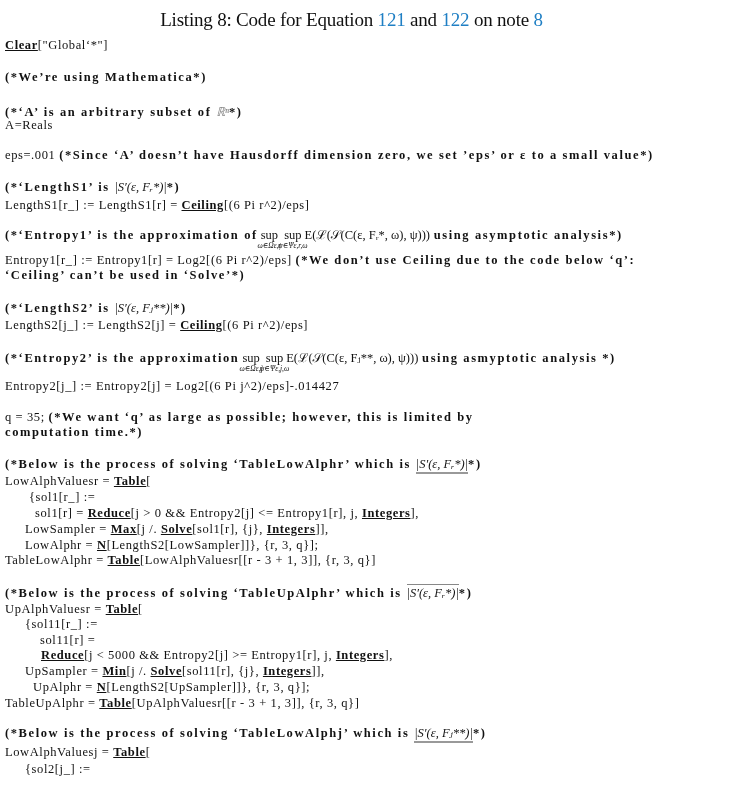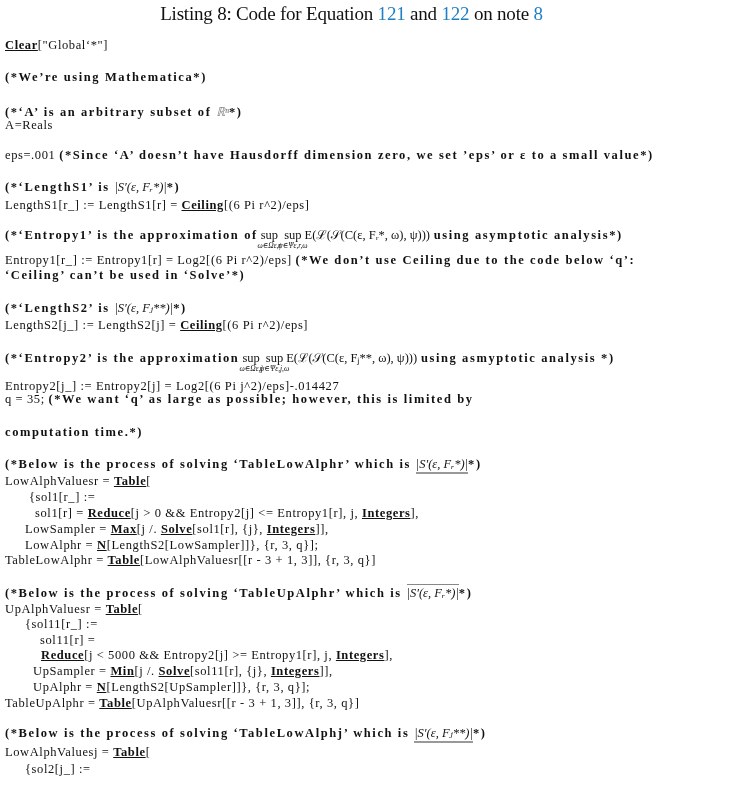--- a/index.html
+++ b/index.html
@@ -2,21 +2,21 @@
 <html><head>
 <meta charset="utf-8">
 <style>
   html, body { margin: 0; padding: 0; background: #ffffff; }
   body {
     width: 748px; height: 787px; position: relative; overflow: hidden;
     font-family: "Liberation Serif", "DejaVu Serif", serif;
     color: #111;
   }
   .caption {
-    position: absolute; top: 3px; left: 0; width: 703px; text-align: center;
+    position: absolute; top: 9px; left: 0; width: 703px; text-align: center;
     font-size: 19px; letter-spacing: -0.2px;
   }
   .caption .ref { color: #1f7fc4; }
   .code {
     position: absolute; left: 5px; top: 0; width: 740px;
     font-size: 12.5px;
   }
   .ln {
     position: absolute; left: 0; white-space: pre;
     letter-spacing: 0.6px;
@@ -26,21 +26,21 @@
   .m { font-style: italic; font-weight: normal; letter-spacing: 0; }
   .dim { color: #888; }
   .sup {
     display: inline-block; position: relative; font-weight: normal;
     letter-spacing: 0; text-align: center; margin: 0 3px;
   }
   .sup .sub {
     position: absolute; left: 50%; transform: translateX(-50%);
     top: 13px; font-size: 7.5px; white-space: nowrap; font-style: italic;
   }
-  .expr { font-weight: normal; letter-spacing: 0; font-family: Liberation Serif, serif; }
+  .expr { font-weight: normal; letter-spacing: 0; }
   .uline { border-bottom: 2px solid #999; padding-bottom: 1px; }
   .oline { border-top: 1px solid #888; padding-top: 1px; }
 </style>
 </head>
 <body>
 
 <div class="caption">
   <span>Listing 8: Code for Equation </span><span class="ref">121</span><span> and </span><span class="ref">122</span><span> on note </span><span class="ref">8</span>
 </div>
 
@@ -61,36 +61,36 @@
 
   <div class="ln" style="top:253px"><span>Entropy1[r_] := Entropy1[r] = Log2[(6 Pi r^2)/eps] </span><span class="cm">(*We don’t use Ceiling due to the code below ‘q’:</span></div>
   <div class="ln cm" style="top:268px">‘Ceiling’ can’t be used in ‘Solve’*)</div>
 
   <div class="ln" style="top:300px"><span class="cm">(*‘LengthS2’ is </span><span class="m">|S′(ε, Fⱼ**)|</span><span class="cm">*)</span></div>
   <div class="ln" style="top:318px"><span>LengthS2[j_] := LengthS2[j] = </span><span class="b">Ceiling</span><span>[(6 Pi r^2)/eps]</span></div>
 
   <div class="ln" style="top:349px"><span class="cm">(*‘Entropy2’ is the approximation</span><span class="sup"><span>sup</span><span class="sub">ω∈Ωε,j</span></span><span class="sup"><span>sup</span><span class="sub">ψ∈Ψε,j,ω</span></span><span class="expr">E(ℒ(𝒮(C(ε, Fⱼ**, ω), ψ)))</span> <span class="cm">using asmyptotic analysis *)</span></div>
   <div class="ln" style="top:379px">Entropy2[j_] := Entropy2[j] = Log2[(6 Pi j^2)/eps]-.014427</div>
 
-  <div class="ln" style="top:392px"><span>q = 35; </span><span class="cm">(*We want ‘q’ as large as possible; however, this is limited by</span></div>
+  <div class="ln" style="top:410px"><span>q = 35; </span><span class="cm">(*We want ‘q’ as large as possible; however, this is limited by</span></div>
   <div class="ln cm" style="top:425px">computation time.*)</div>
 
   <div class="ln" style="top:457px"><span class="cm">(*Below is the process of solving ‘TableLowAlphr’ which is </span><span class="m uline">|S′(ε, Fᵣ*)|</span><span class="cm">*)</span></div>
   <div class="ln" style="top:474px"><span>LowAlphValuesr = </span><span class="b">Table</span><span>[</span></div>
   <div class="ln" style="top:490px; left:24px">{sol1[r_] :=</div>
   <div class="ln" style="top:506px; left:30px"><span>sol1[r] = </span><span class="b">Reduce</span><span>[j &gt; 0 &amp;&amp; Entropy2[j] &lt;= Entropy1[r], j, </span><span class="b">Integers</span><span>],</span></div>
   <div class="ln" style="top:522px; left:20px"><span>LowSampler = </span><span class="b">Max</span><span>[j /. </span><span class="b">Solve</span><span>[sol1[r], {j}, </span><span class="b">Integers</span><span>]],</span></div>
   <div class="ln" style="top:538px; left:20px"><span>LowAlphr = </span><span class="b">N</span><span>[LengthS2[LowSampler]]}, {r, 3, q}];</span></div>
   <div class="ln" style="top:553px"><span>TableLowAlphr = </span><span class="b">Table</span><span>[LowAlphValuesr[[r - 3 + 1, 3]], {r, 3, q}]</span></div>
 
   <div class="ln" style="top:586px"><span class="cm">(*Below is the process of solving ‘TableUpAlphr’ which is </span><span class="m oline">|S′(ε, Fᵣ*)|</span><span class="cm">*)</span></div>
   <div class="ln" style="top:602px"><span>UpAlphValuesr = </span><span class="b">Table</span><span>[</span></div>
   <div class="ln" style="top:617px; left:20px">{sol11[r_] :=</div>
   <div class="ln" style="top:633px; left:35px">sol11[r] =</div>
   <div class="ln" style="top:648px; left:36px"><span class="b">Reduce</span><span>[j &lt; 5000 &amp;&amp; Entropy2[j] &gt;= Entropy1[r], j, </span><span class="b">Integers</span><span>],</span></div>
-  <div class="ln" style="top:664px; left:28px"><span>UpSampler = </span><span class="b">Min</span><span>[j /. </span><span class="b">Solve</span><span>[sol11[r], {j}, </span><span class="b">Integers</span><span>]],</span></div>
+  <div class="ln" style="top:664px; left:20px"><span>UpSampler = </span><span class="b">Min</span><span>[j /. </span><span class="b">Solve</span><span>[sol11[r], {j}, </span><span class="b">Integers</span><span>]],</span></div>
   <div class="ln" style="top:680px; left:28px"><span>UpAlphr = </span><span class="b">N</span><span>[LengthS2[UpSampler]]}, {r, 3, q}];</span></div>
   <div class="ln" style="top:696px"><span>TableUpAlphr = </span><span class="b">Table</span><span>[UpAlphValuesr[[r - 3 + 1, 3]], {r, 3, q}]</span></div>
 
   <div class="ln" style="top:725px"><span class="cm">(*Below is the process of solving ‘TableLowAlphj’ which is </span><span class="m uline">|S′(ε, Fⱼ**)|</span><span class="cm">*)</span></div>
   <div class="ln" style="top:745px"><span>LowAlphValuesj = </span><span class="b">Table</span><span>[</span></div>
   <div class="ln" style="top:762px; left:20px">{sol2[j_] :=</div>
 </div>
 
 </body></html>

